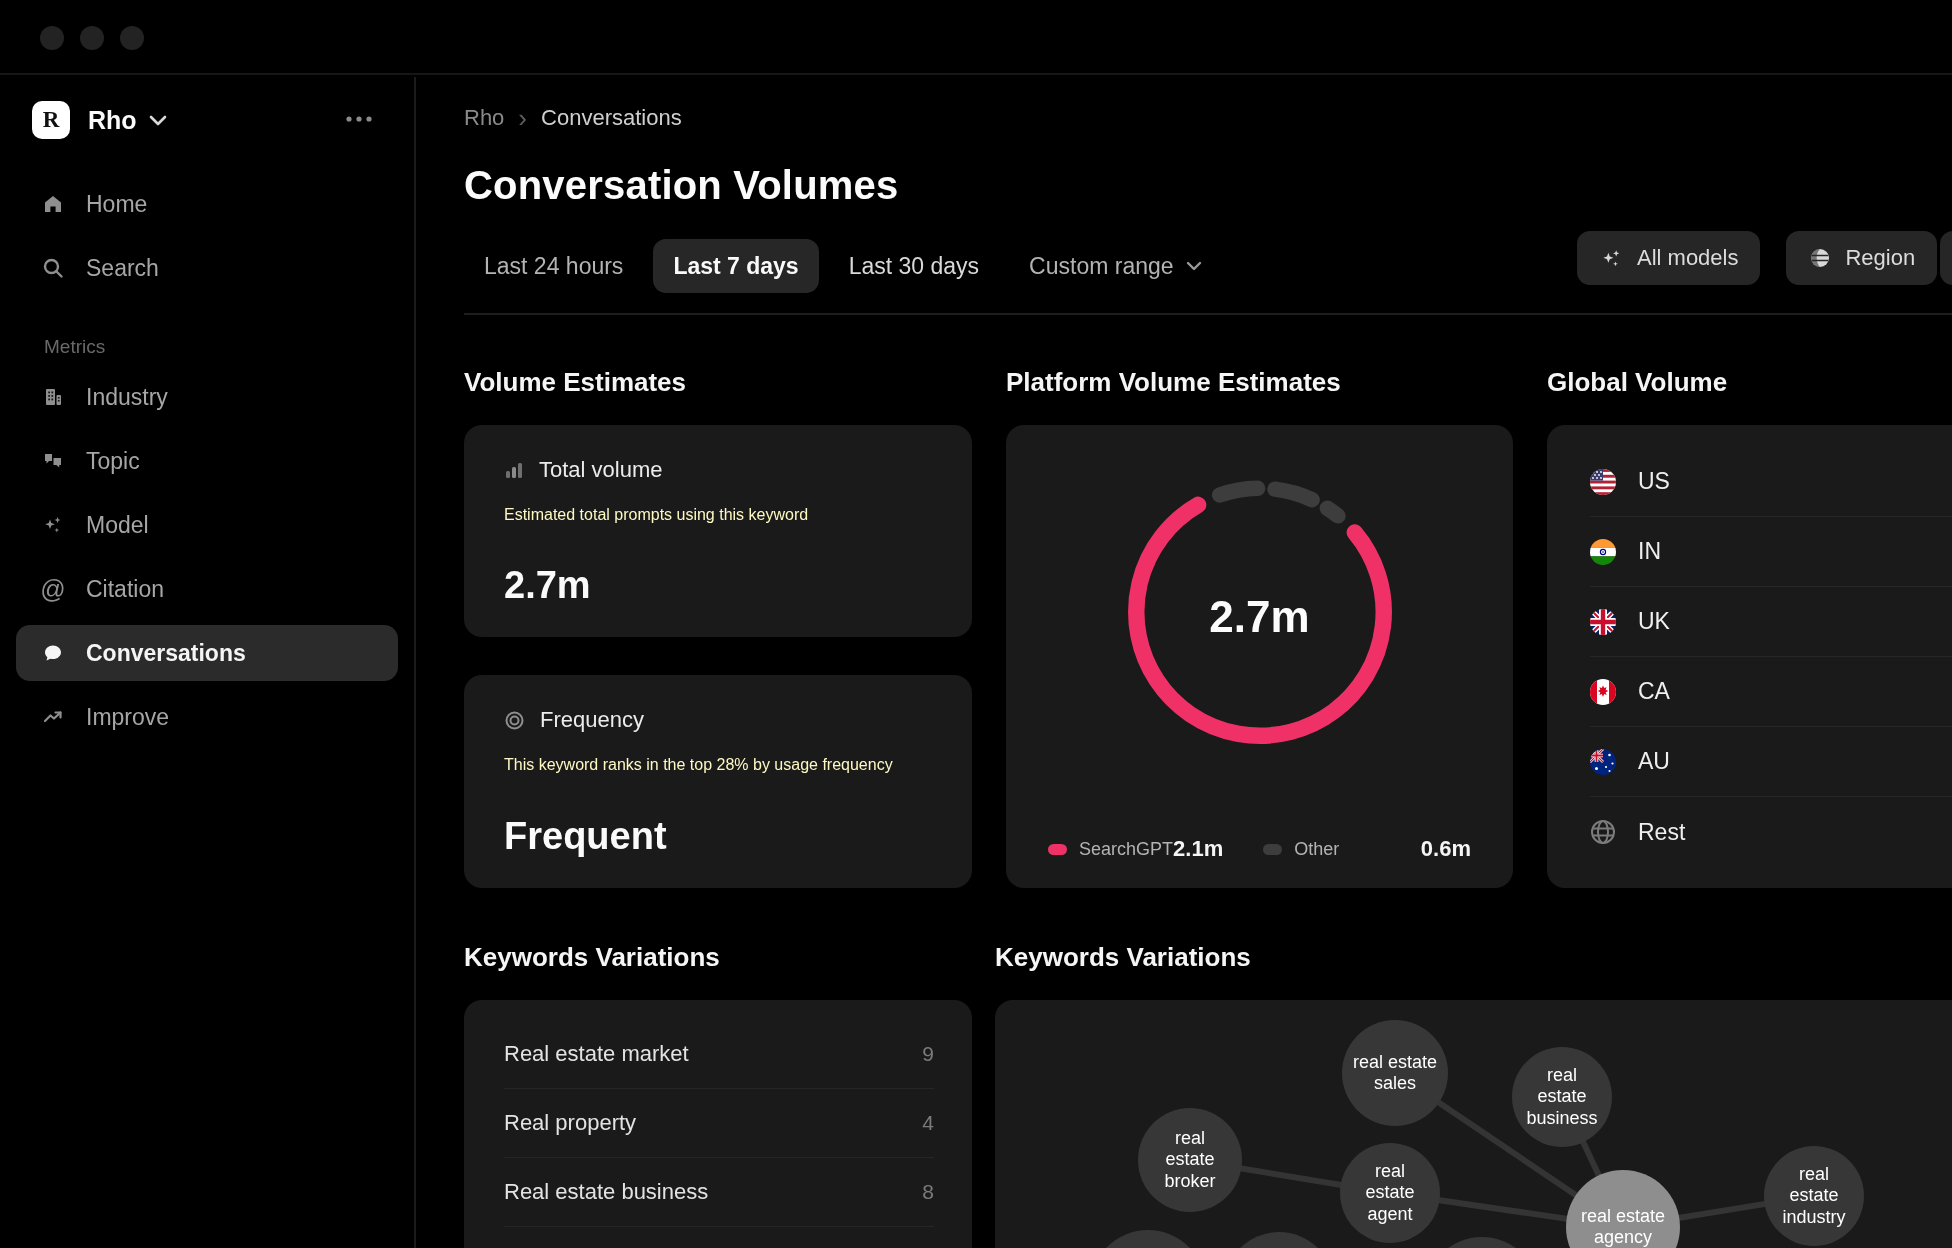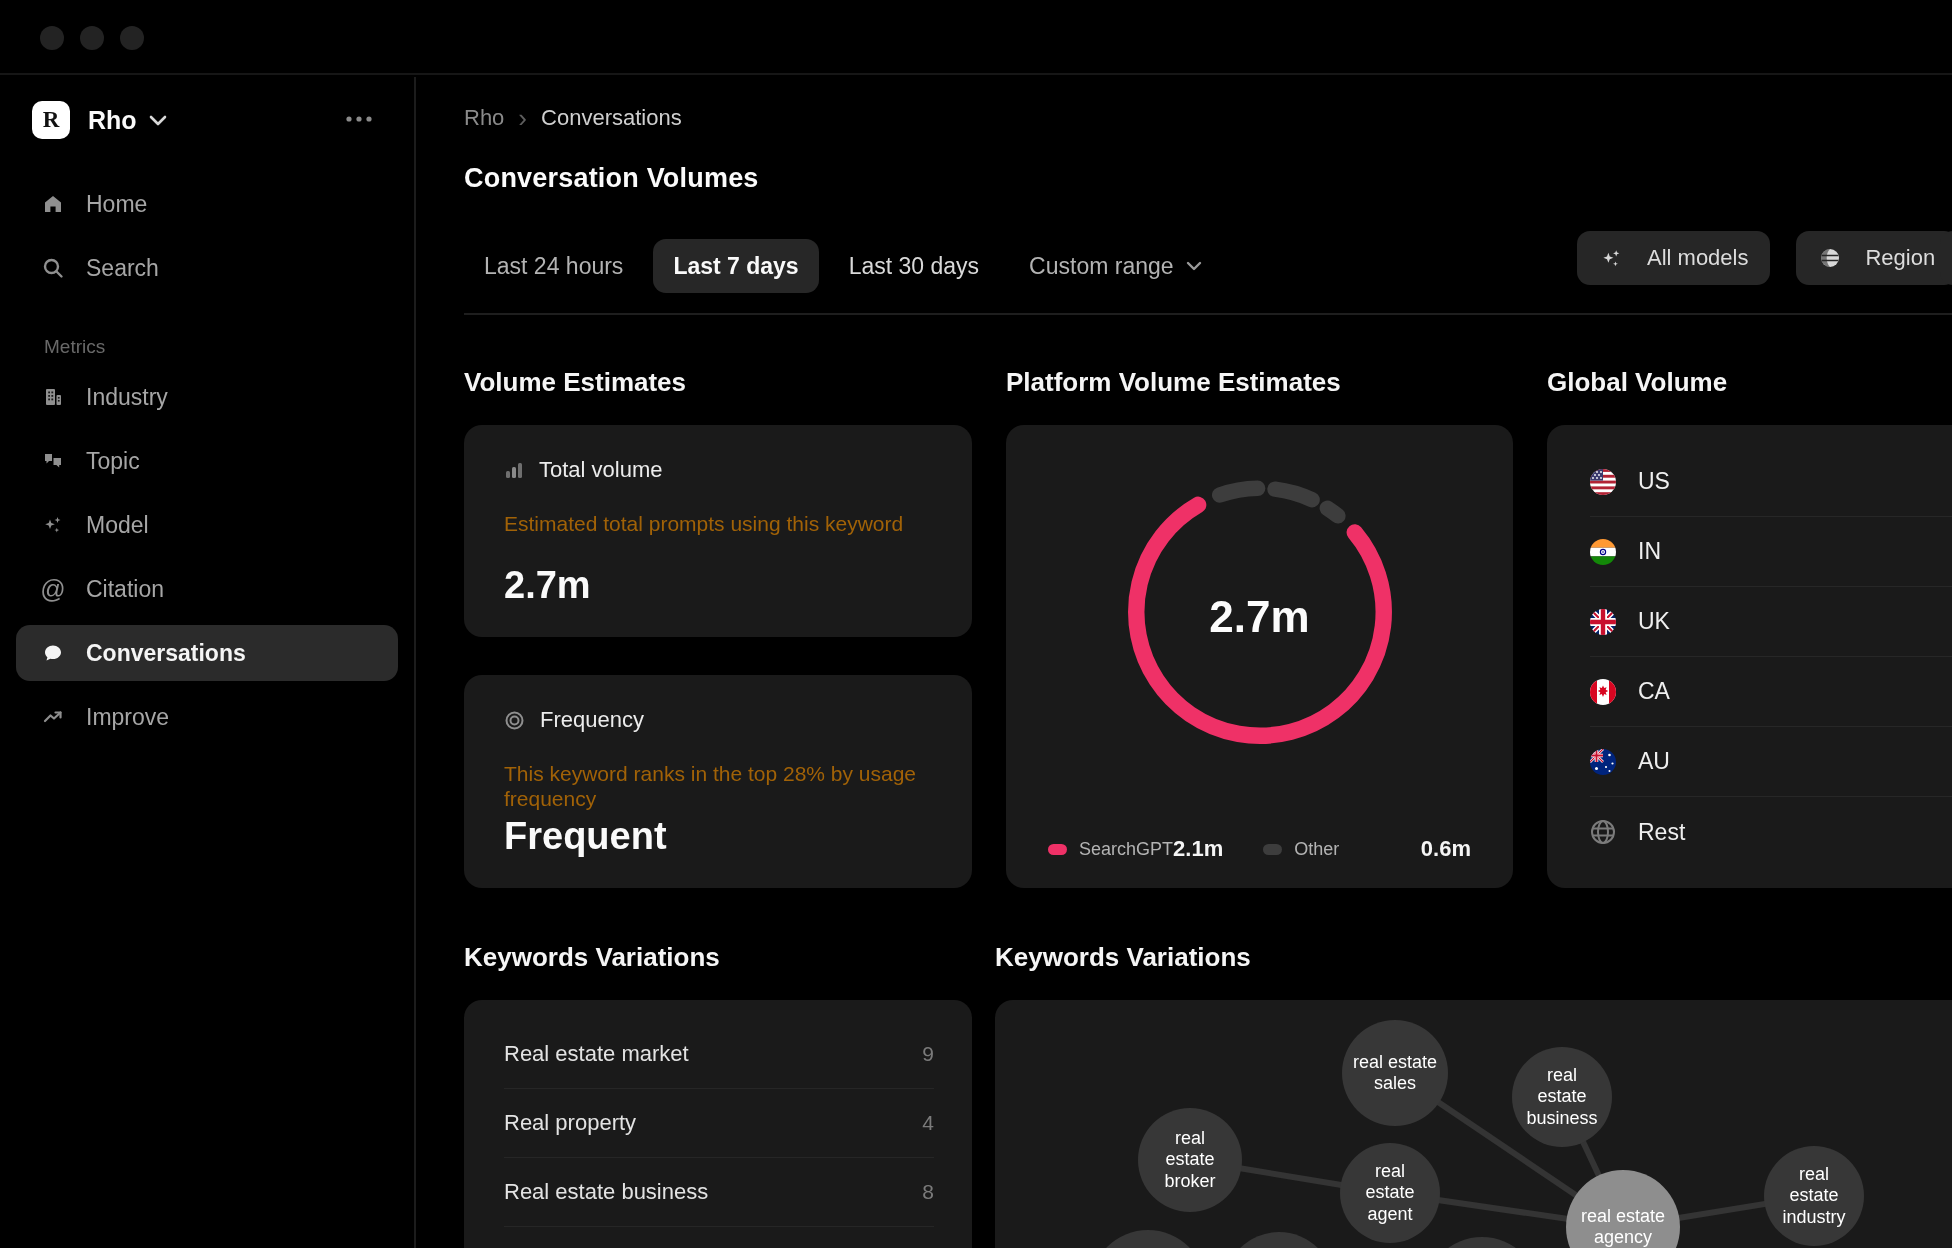--- a/index.html
+++ b/index.html
@@ -32,40 +32,40 @@
   .nav-item.active::before { content:""; position:absolute; left:16px; right:16px; top:4px; bottom:4px;
     background:#2b2b2b; border-radius:14px; z-index:-1; }
   .nav-item.active .nicon svg path, .nav-item.active .nicon svg circle { fill:#f5f5f5; }
   .nav { z-index:1; }
 
   
   .breadcrumb { position:absolute; left:464px; top:105px; display:flex; align-items:center; gap:14px;
     font-size:22px; color:#8a8a8a; }
   .breadcrumb .sep { color:#5e5e5e; font-size:26px; line-height:22px; }
   .breadcrumb .current { color:#cfcfcf; }
-  .page-title { position:absolute; left:464px; top:163px; font-size:27px; font-weight:700; color:#fbfbfb;
+  .page-title { position:absolute; left:464px; top:163px; font-size:40px; font-weight:700; color:#fbfbfb;
     letter-spacing:.2px; }
 
   .tabs-row { position:absolute; left:464px; top:239px; height:54px; display:flex; align-items:center; gap:10px; }
   .tab { padding:0 20px; height:54px; display:flex; align-items:center; gap:12px; font-size:23px;
     color:#b3b3b3; border-radius:13px; cursor:pointer; white-space:nowrap; }
   .tab.active { background:#272727; color:#fafafa; font-weight:600; }
   .tab.bright { color:#d9d9d9; }
   .hdr-buttons { position:absolute; top:231px; left:1577px; height:54px; display:flex; gap:26px; }
   .pill-btn { height:54px; background:#262626; border-radius:13px; display:flex; align-items:center;
-    gap:23px; padding:0 22px; font-size:22px; color:#dcdcdc; cursor:pointer; white-space:nowrap; }
+    gap:13px; padding:0 22px; font-size:22px; color:#dcdcdc; cursor:pointer; white-space:nowrap; }
   .pill-btn.clipped { position:absolute; left:1940px; top:231px; width:60px; }
   .hdr-divider { position:absolute; left:464px; top:313px; width:1488px; height:2px; background:#1e1e1e; }
 
   
   .section-title { position:absolute; font-size:26px; font-weight:600; color:#f5f5f5; }
   .card { position:absolute; background:#1a1a1a; border-radius:18px; }
   .stat-card { display:flex; flex-direction:column; padding:32px 28px 30px 40px; }
   .stat-head { display:flex; align-items:center; gap:15px; font-size:22px; font-weight:500; color:#ececec; }
-  .stat-desc { margin-top:28px; font-size:21px; line-height:25px; color:#a16207; max-width:430px; }
+  .stat-desc { margin-top:19px; font-size:16px; line-height:25px; color:#fef9c3; max-width:430px; }
   .stat-value { margin-top:auto; font-size:38px; font-weight:700; color:#fafafa; }
 
   
   .donut-svg { position:absolute; left:50%; top:42px; transform:translateX(-50%); }
   .donut-center { position:absolute; left:0; top:167px; width:100%; text-align:center;
     font-size:44px; font-weight:700; color:#fcfcfc; }
   .legend { position:absolute; left:42px; right:42px; bottom:26px; display:flex; }
   .legend-half { flex:1; display:flex; align-items:center; }
   .legend-dot { width:19px; height:11px; border-radius:6px; margin-right:12px; flex:0 0 auto; }
   .legend-name { font-size:18px; color:#b3b3b3; }

